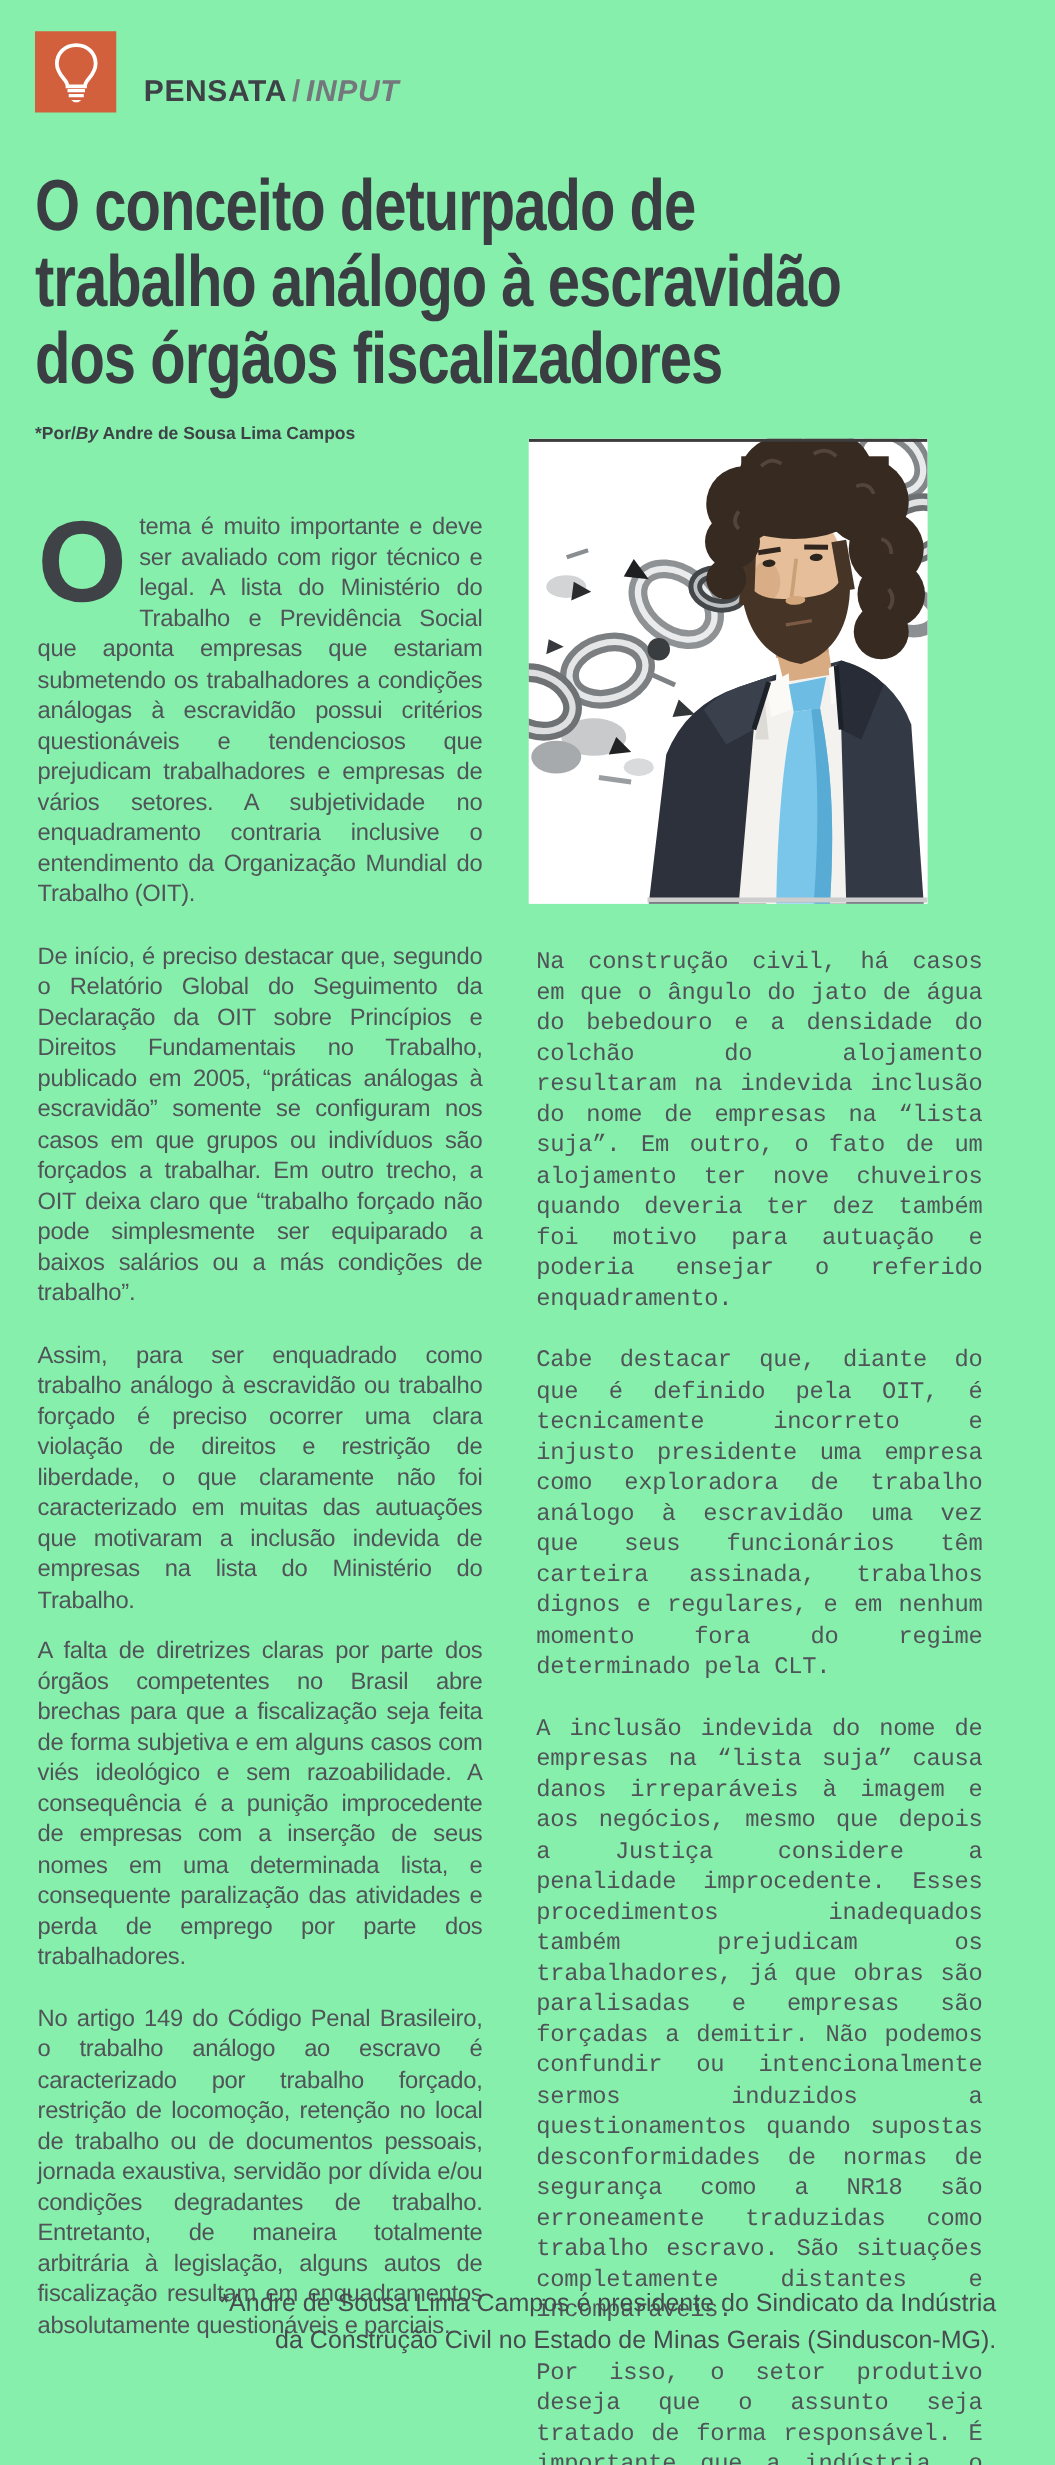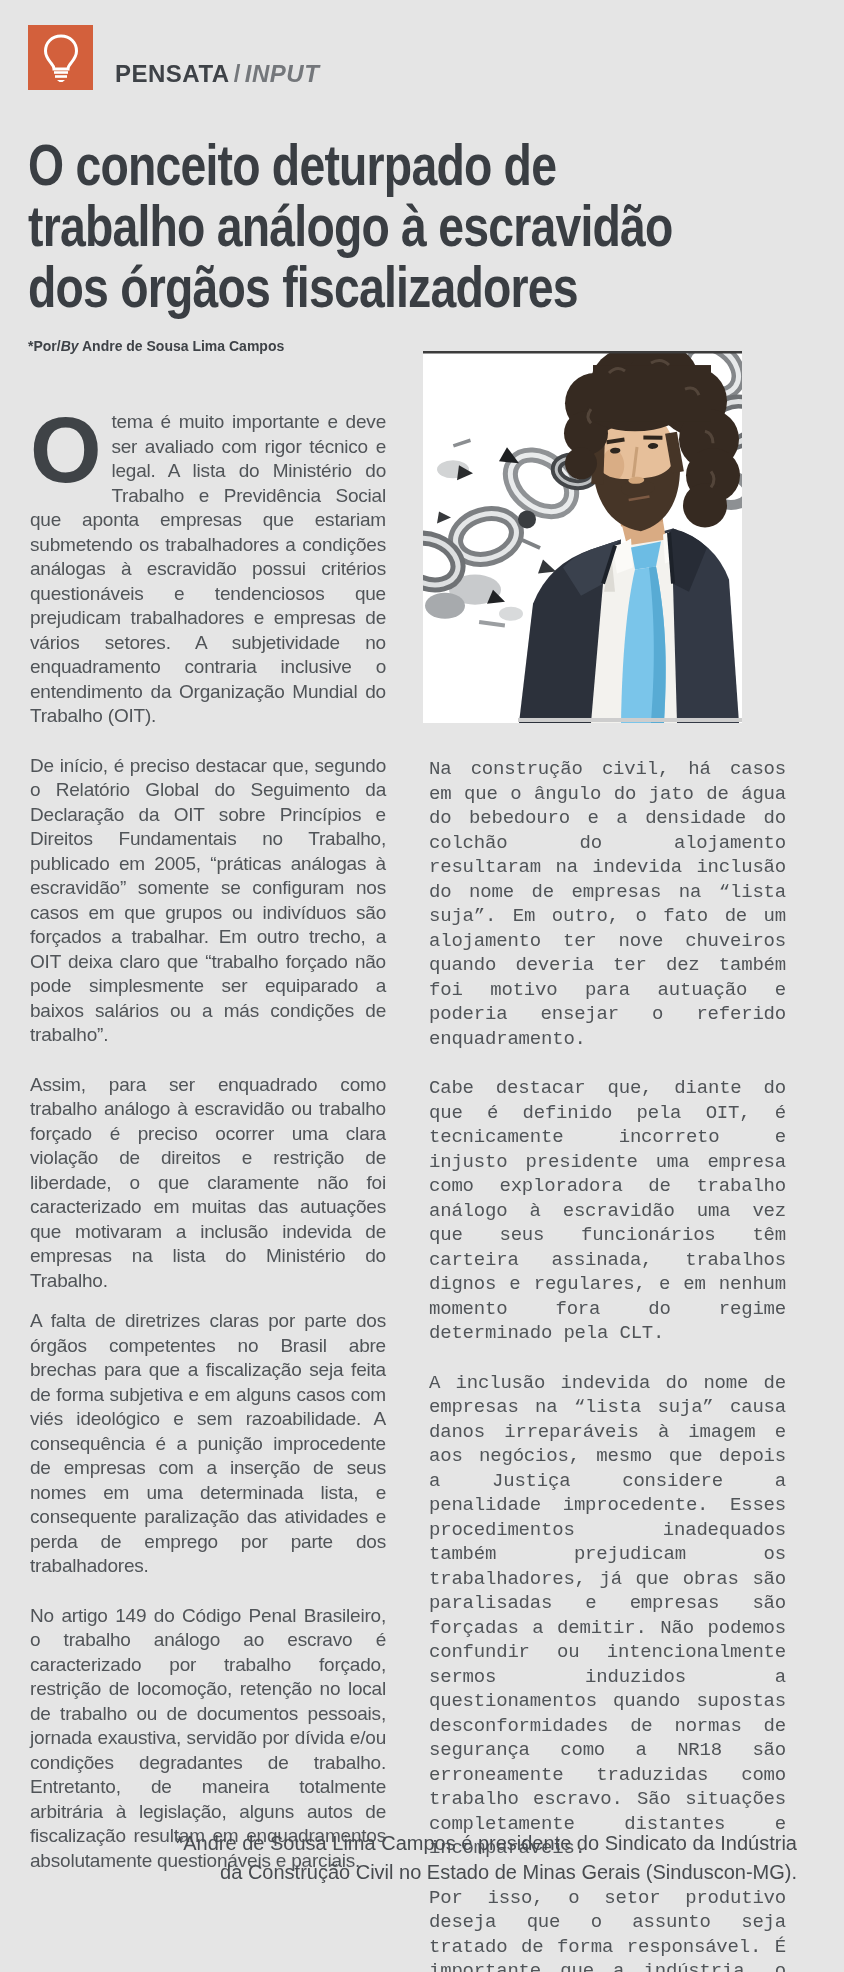--- a/index.html
+++ b/index.html
@@ -1,17 +1,17 @@
 <!DOCTYPE html>
 <html lang="pt-BR"><head>
 <meta charset="utf-8">
 <style>
   html,body{margin:0;padding:0;background:#ffffff;}
   .page{
-    position:relative;width:844px;height:1972px;margin:0 auto;background:#e5e5e5;
+    position:relative;width:844px;height:1972px;margin:0 auto;background:#86efac;
     font-family:"Liberation Sans",sans-serif;overflow:hidden;
   }
   
   .kicker-icon{
     position:absolute;left:28px;top:25px;width:65px;height:65px;background:#d3603c;
     display:flex;align-items:center;justify-content:center;
   }
   .kicker-label{
     position:absolute;left:115px;top:60px;font-size:24px;line-height:28px;
     letter-spacing:.5px;white-space:nowrap;

